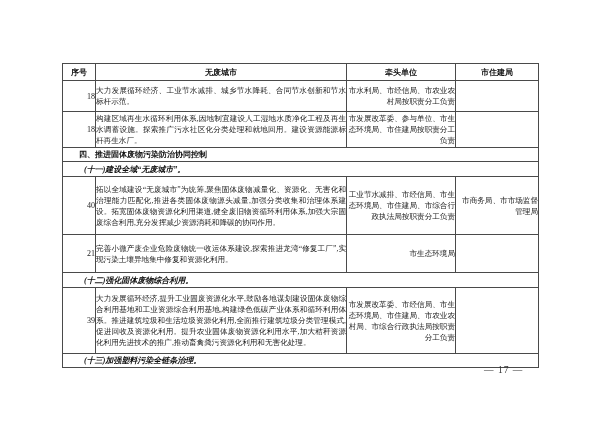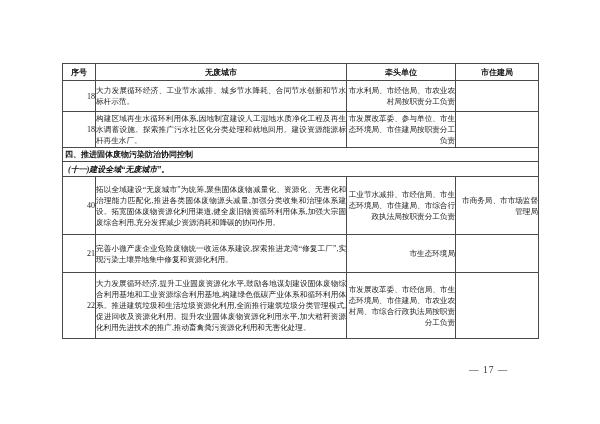--- a/index.html
+++ b/index.html
@@ -45,34 +45,34 @@
   td.lead, td.part {
     font-size: 7.6px;
     line-height: 11px;
     text-align: right;
     padding: 1px 3px;
   }
   tr.section td {
     font-family: "Liberation Sans", sans-serif;
     font-weight: 700;
     font-size: 8px;
-    padding-left: 2px;
+    padding-left: 16px;
     color: #111;
   }
   tr.subsection td {
     font-weight: 700;
     font-style: italic;
     font-size: 8px;
-    padding-left: 5px;
+    padding-left: 21px;
     color: #111;
   }
   .page-number {
     position: absolute;
     top: 365px;
-    left: 469px;
+    left: 484px;
     font-size: 9.5px;
     letter-spacing: 1px;
     color: #333333;
   }
 </style>
 </head>
 <body>
 
 <div class="page">
 
@@ -120,26 +120,32 @@
         <td class="part">市商务局、市市场监督管理局</td>
       </tr>
 
       <tr style="height:38px">
         <td class="num">21</td>
         <td class="task">完善小微产废企业危险废物统一收运体系建设,探索推进龙湾“修复工厂”,实现污染土壤异地集中修复和资源化利用。</td>
         <td class="lead">市生态环境局</td>
         <td class="part"></td>
       </tr>
 
+      <tr class="subsection" style="height:15px">
+        <td colspan="4">(十二)强化固体废物综合利用。</td>
+      </tr>
 
       <tr style="height:66px">
-        <td class="num">22</td>
+        <td class="num">39</td>
         <td class="task">大力发展循环经济,提升工业固废资源化水平,鼓励各地谋划建设固体废物综合利用基地和工业资源综合利用基地,构建绿色低碳产业体系和循环利用体系。推进建筑垃圾和生活垃圾资源化利用,全面推行建筑垃圾分类管理模式,促进回收及资源化利用。提升农业固体废物资源化利用水平,加大秸秆资源化利用先进技术的推广,推动畜禽粪污资源化利用和无害化处理。</td>
         <td class="lead">市发展改革委、市经信局、市生态环境局、市住建局、市农业农村局、市综合行政执法局按职责分工负责</td>
         <td class="part"></td>
       </tr>
 
+      <tr class="subsection" style="height:14px">
+        <td colspan="4">(十三)加强塑料污染全链条治理。</td>
+      </tr>
     </tbody>
   </table>
 
   <div class="page-number">— 17 —</div>
 
 </div>
 
 </body></html>

